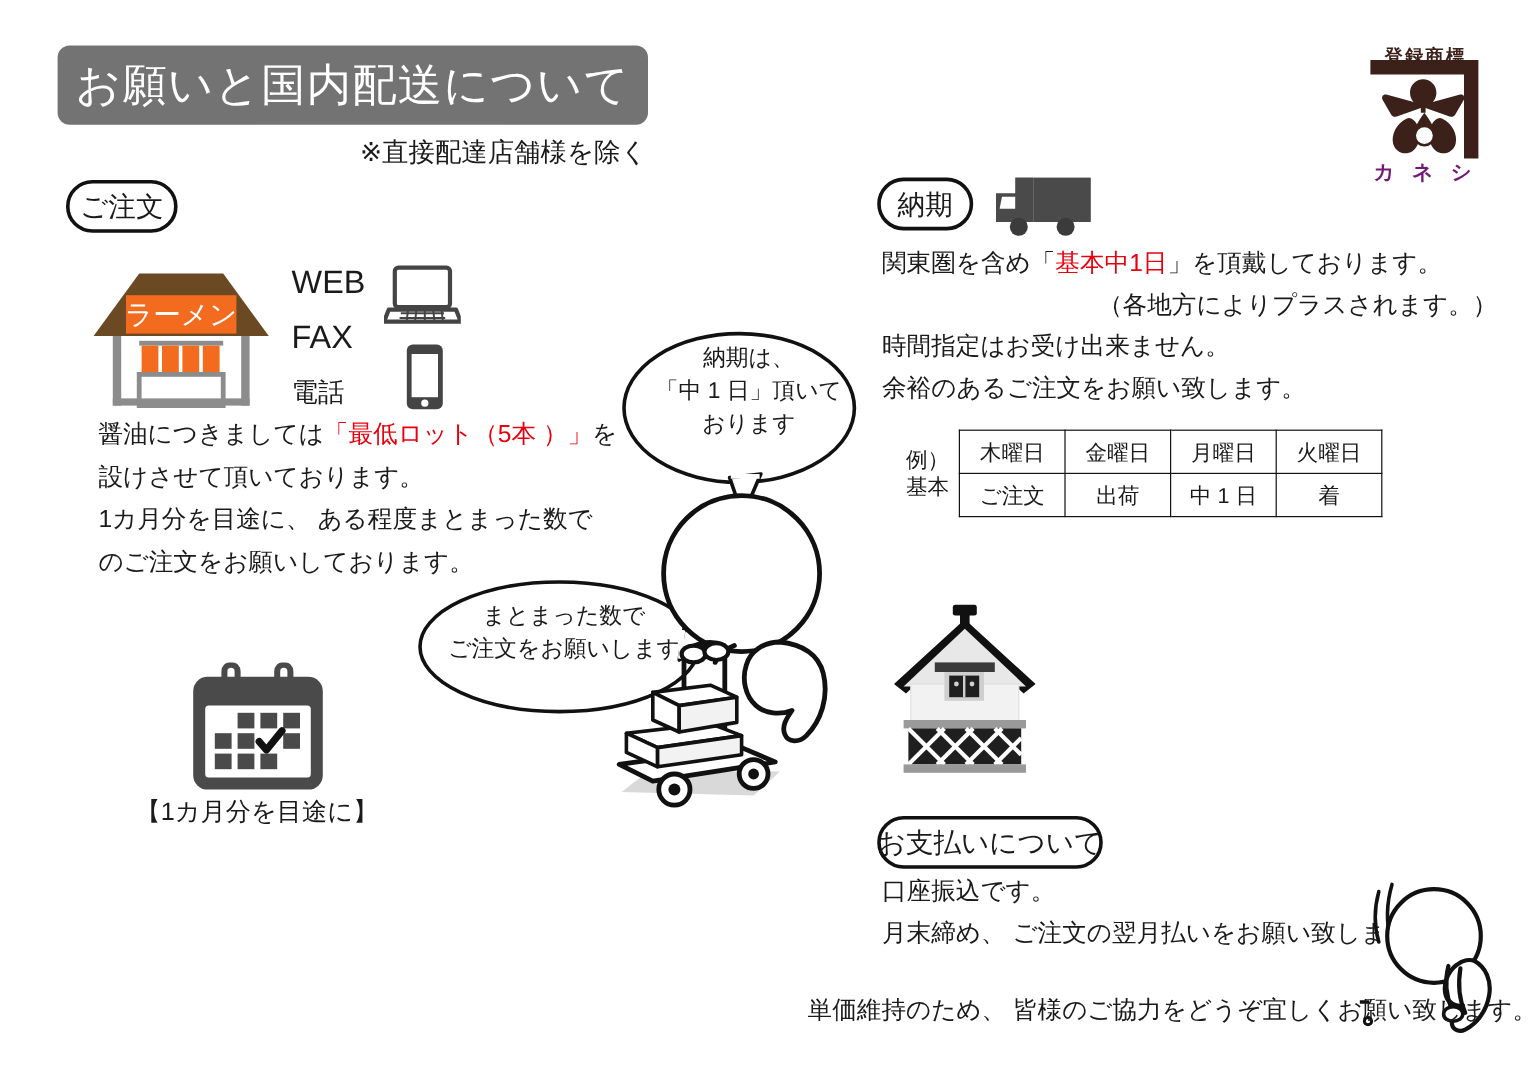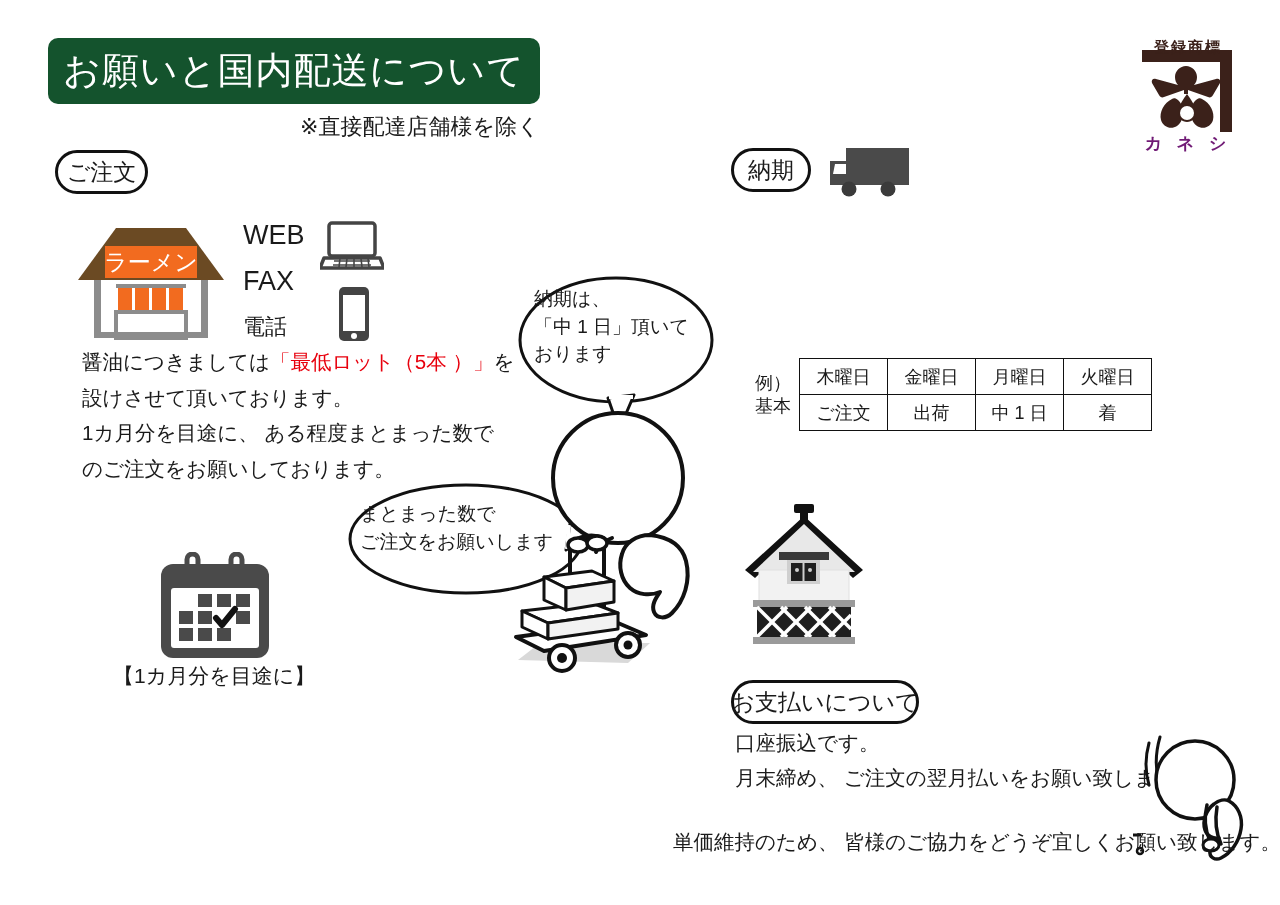--- a/index.html
+++ b/index.html
@@ -17,21 +17,21 @@
     height: 905px;
     background: #ffffff;
     overflow: hidden;
   }
   .abs { position: absolute; }
 
   
   #title-bar {
     left: 48px; top: 38px;
     width: 492px; height: 66px;
-    background: #14532d;
+    background: #737373;
     border-radius: 10px;
     display: flex;
     align-items: center;
     justify-content: center;
   }
   #title-text {
     color: #ffffff;
     font-size: 37px;
     letter-spacing: 1px;
     white-space: nowrap;
@@ -107,20 +107,21 @@
   #channels .ch {
     font-size: 27px;
     margin-bottom: 15px;
     white-space: nowrap;
   }
   #channels .ch.jp { font-size: 22px; }
 
   
   .bubble-text {
     position: absolute;
+    text-align: center;
     font-size: 19px;
     line-height: 1.45;
     white-space: nowrap;
   }
   #bubble1-text { left: 534px; top: 285px; width: 180px; }
   #bubble2-text { left: 360px; top: 500px; width: 220px; }
 
   
   #logo-box { left: 1128px; top: 36px; width: 120px; height: 132px; }
   #logo-tm {
@@ -261,20 +262,28 @@
   <div class="abs pill" id="badge-lead">納期</div>
   <svg class="abs" style="left:826px; top:145px;" width="88" height="52" viewBox="0 0 88 52">
     <rect x="35" y="3" width="48" height="32" fill="#4a4a4a"></rect>
     <path d="M4 16 L20 16 L20 3 L35 3 L35 40 L4 40 Z" fill="#4a4a4a"></path>
     <path d="M9 19 H20 V29 H7 Z" fill="#ffffff"></path>
     <rect x="35" y="35" width="48" height="5" fill="#4a4a4a"></rect>
     <circle cx="23" cy="44" r="7.5" fill="#3b3b3b"></circle>
     <circle cx="62" cy="44" r="7.5" fill="#3b3b3b"></circle>
   </svg>
 
+  <div class="abs" id="lead-para">
+    <div class="body-line">
+      <span>関東圏を含め「</span><span class="red">基本中1日</span><span>」を頂戴しております。</span>
+    </div>
+    <div class="body-line" id="lead-sub">（各地方によりプラスされます。）</div>
+    <div class="body-line">時間指定はお受け出来ません。</div>
+    <div class="body-line">余裕のあるご注文をお願い致します。</div>
+  </div>
 
   <div class="abs" id="sched-wrap">
     <div id="sched-label">
       <div>例）</div>
       <div>基本</div>
     </div>
     <table id="sched-table">
       <tbody>
           <tr>
         <td>木曜日</td>

